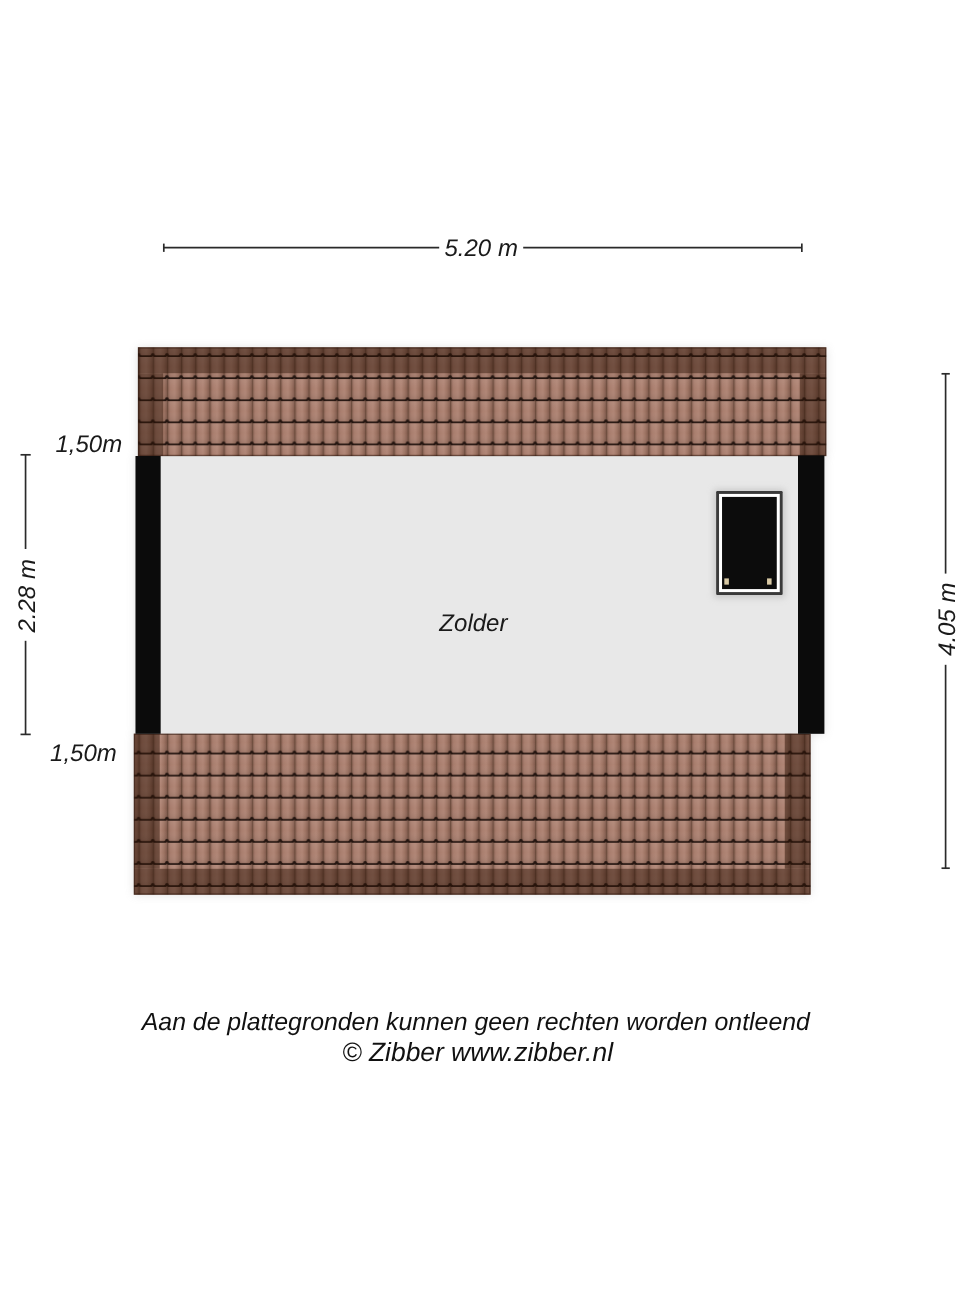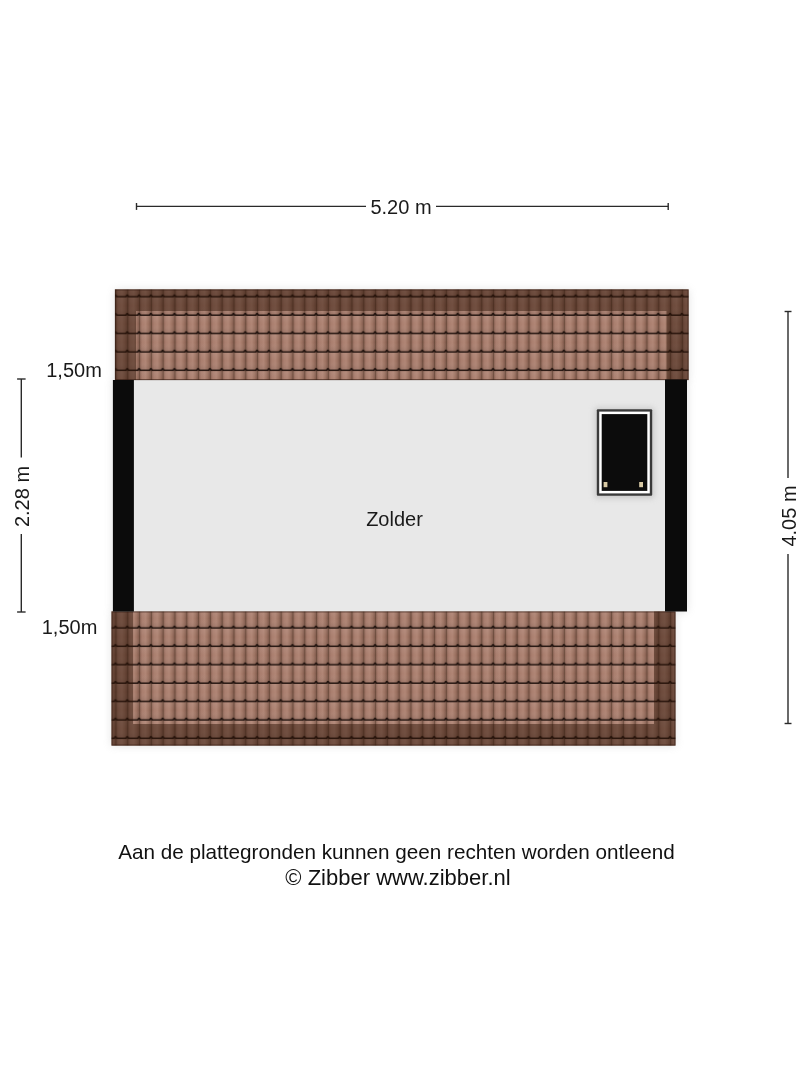--- a/index.html
+++ b/index.html
@@ -1,17 +1,17 @@
 <!DOCTYPE html>
 <html><head>
 <meta charset="utf-8">
 <style>
   html,body{margin:0;padding:0;background:#ffffff;}
   #page{position:relative;width:810px;height:1080px;background:#ffffff;overflow:hidden;
-        font-family:"Liberation Sans", sans-serif;}
+        font-family:"Liberation Sans", sans-serif;font-style:italic;}
   svg{position:absolute;left:0;top:0;}
 </style>
 </head>
 <body>
 <div id="page">
 <svg width="810" height="1080" viewBox="0 0 810 1080">
   <defs>
     <linearGradient id="tg" x1="0" y1="0" x2="1" y2="0">
       <stop offset="0" stop-color="#815a4c"></stop>
       <stop offset="0.25" stop-color="#a87d6d"></stop>

